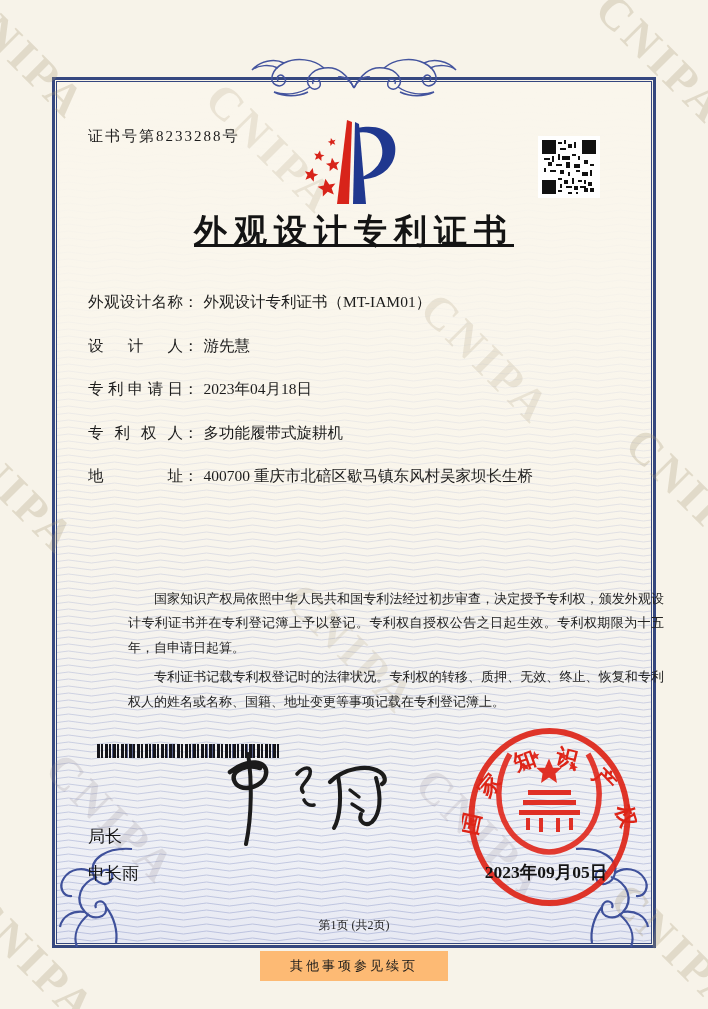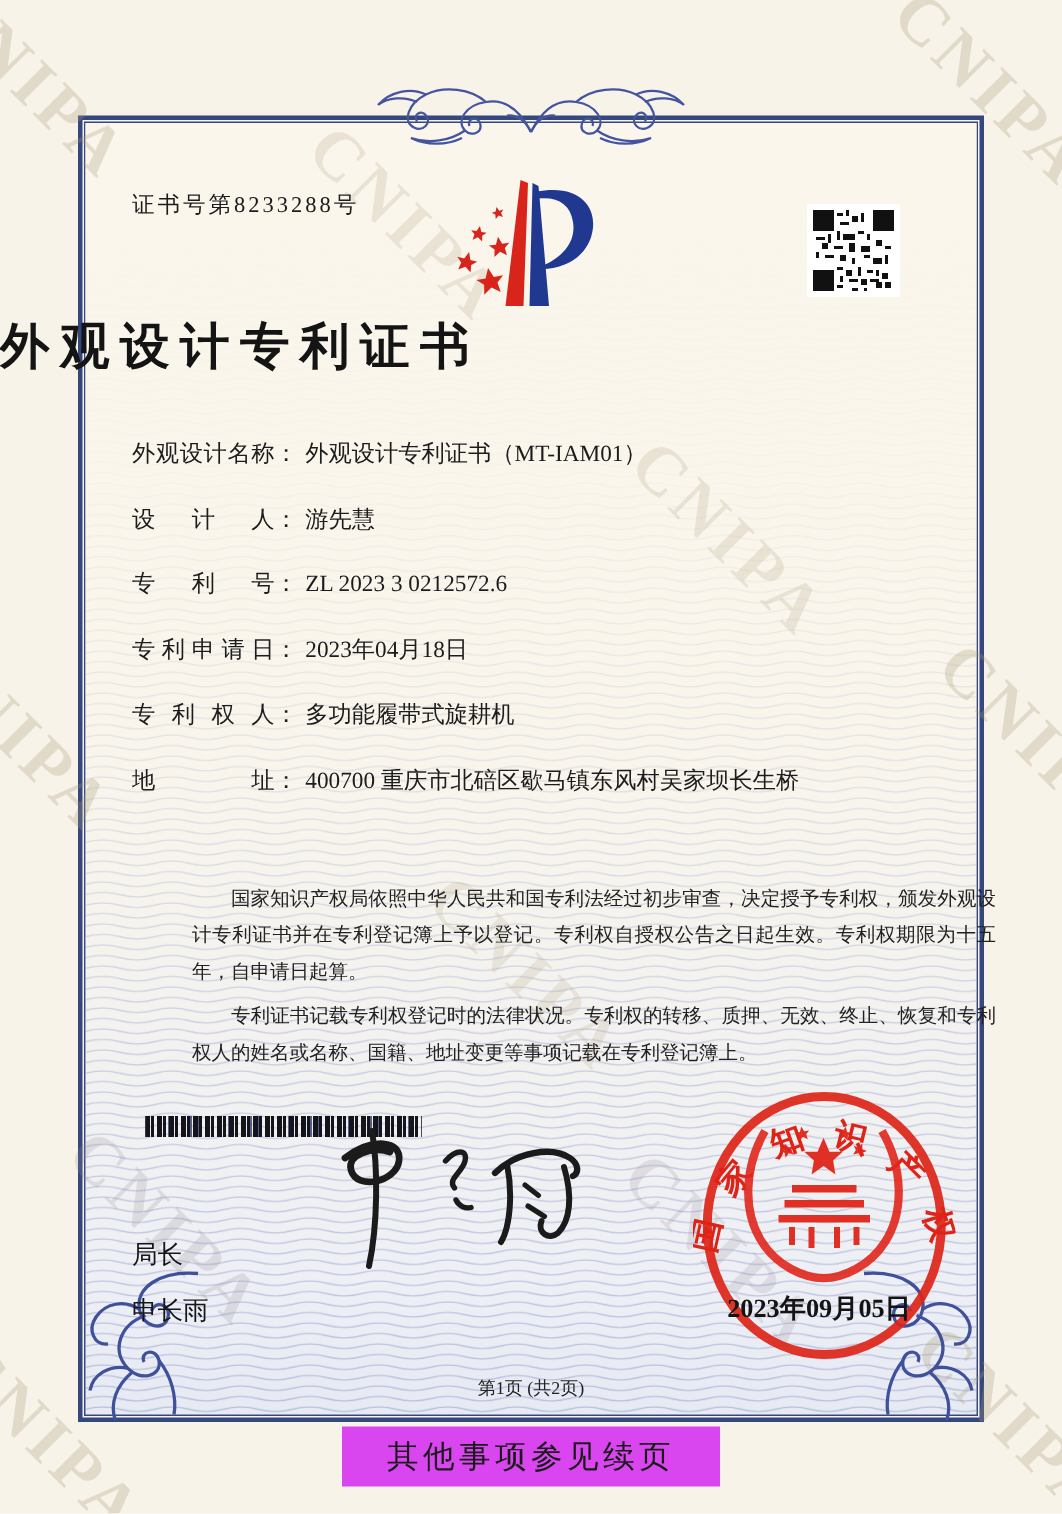--- a/index.html
+++ b/index.html
@@ -25,22 +25,22 @@
   
   .top-ornament{position:absolute;left:246px;top:56px;z-index:3;}
   .corner{position:absolute;z-index:3;}
   .corner.bl{left:44px;top:843px;}
   .corner.br{left:572px;top:843px;transform:scaleX(-1);}
   
   .content{position:absolute;inset:0;z-index:4;}
   .cert-no{position:absolute;left:88px;top:127px;font-size:15px;letter-spacing:2px;}
   .logo{position:absolute;left:298px;top:114px;}
   .qr{position:absolute;left:538px;top:136px;background:#fff;padding:2px;}
-  .title{position:absolute;left:0;top:209px;width:100%;
-         font-size:33px;font-weight:bold;letter-spacing:7px;color:#141414;}
+  .title{position:absolute;left:0;top:209px;width:100%;text-align:center;
+         font-size:33px;font-weight:bold;letter-spacing:7px;color:#141414;text-decoration:underline;}
   .fields{position:absolute;left:88px;top:292px;width:545px;font-size:15.5px;}
   .frow{position:relative;height:17px;margin-bottom:26.5px;white-space:nowrap;}
   .flabel{display:inline-block;width:95px;text-align:justify;text-align-last:justify;vertical-align:top;}
   .fvalue{margin-left:5px;}
   .pair2{position:absolute;left:282px;top:0;}
   .paras{position:absolute;left:88px;top:587px;width:536px;font-size:13px;line-height:1.88;
          text-align:justify;color:#222;margin-left:40px;}
   .paras p{margin:0;text-indent:2em;}
   .paras p + p{margin-top:5px;}
   .barcode{position:absolute;left:97px;top:744px;width:184px;height:14px;
@@ -48,21 +48,21 @@
       repeating-linear-gradient(90deg,#14141a 0 2px,transparent 2px 4px),
       repeating-linear-gradient(90deg,#14141a 0 3px,transparent 3px 8px),
       repeating-linear-gradient(90deg,rgba(60,70,120,.85) 0 1px,transparent 1px 5px);}
   .director{position:absolute;left:88px;top:825px;font-family:"Liberation Sans","DejaVu Sans",sans-serif;
             font-size:17px;color:#161616;}
   .director div{margin-bottom:14px;}
   .signature{position:absolute;left:200px;top:748px;}
   .seal{position:absolute;left:462px;top:720px;}
   .page-note{position:absolute;left:0;top:917px;width:100%;text-align:center;font-size:12px;color:#222;}
   .footer-note{position:absolute;left:50%;top:951px;transform:translateX(-50%);
-      background:#d946ef;padding:6px 30px;font-size:21px;letter-spacing:3px;color:#1a1a1a;white-space:nowrap;}
+      background:#fdba74;padding:6px 30px;font-size:13px;letter-spacing:3px;color:#1a1a1a;white-space:nowrap;}
 </style>
 </head>
 <body>
 
 <div class="page">
 
   <div class="wm wm1">CNIPA</div>
   <div class="wm wm2">CNIPA</div>
   <div class="wm wm3">CNIPA</div>
   <div class="wm wm4">CNIPA</div>
@@ -195,23 +195,20 @@
     <div class="title">外观设计专利证书</div>
 
     <div class="fields">
       <div class="frow">
         <span class="flabel">外观设计名称</span><span>：</span><span class="fvalue">外观设计专利证书（MT-IAM01）</span>
       </div>
       <div class="frow">
         <span class="flabel">设计人</span><span>：</span><span class="fvalue">游先慧</span>
       </div>
       <div class="frow">
-        <span class="flabel">专利号</span><span>：</span><span class="fvalue">ZL 2023 3 0212572.6</span>
-      </div>
-      <div class="frow">
         <span class="flabel">专利申请日</span><span>：</span><span class="fvalue">2023年04月18日</span>
       </div>
       <div class="frow">
         <span class="flabel">专利权人</span><span>：</span><span class="fvalue">多功能履带式旋耕机</span>
       </div>
       <div class="frow">
         <span class="flabel">地址</span><span>：</span><span class="fvalue">400700 重庆市北碚区歇马镇东风村吴家坝长生桥</span>
       </div>
     </div>
 

